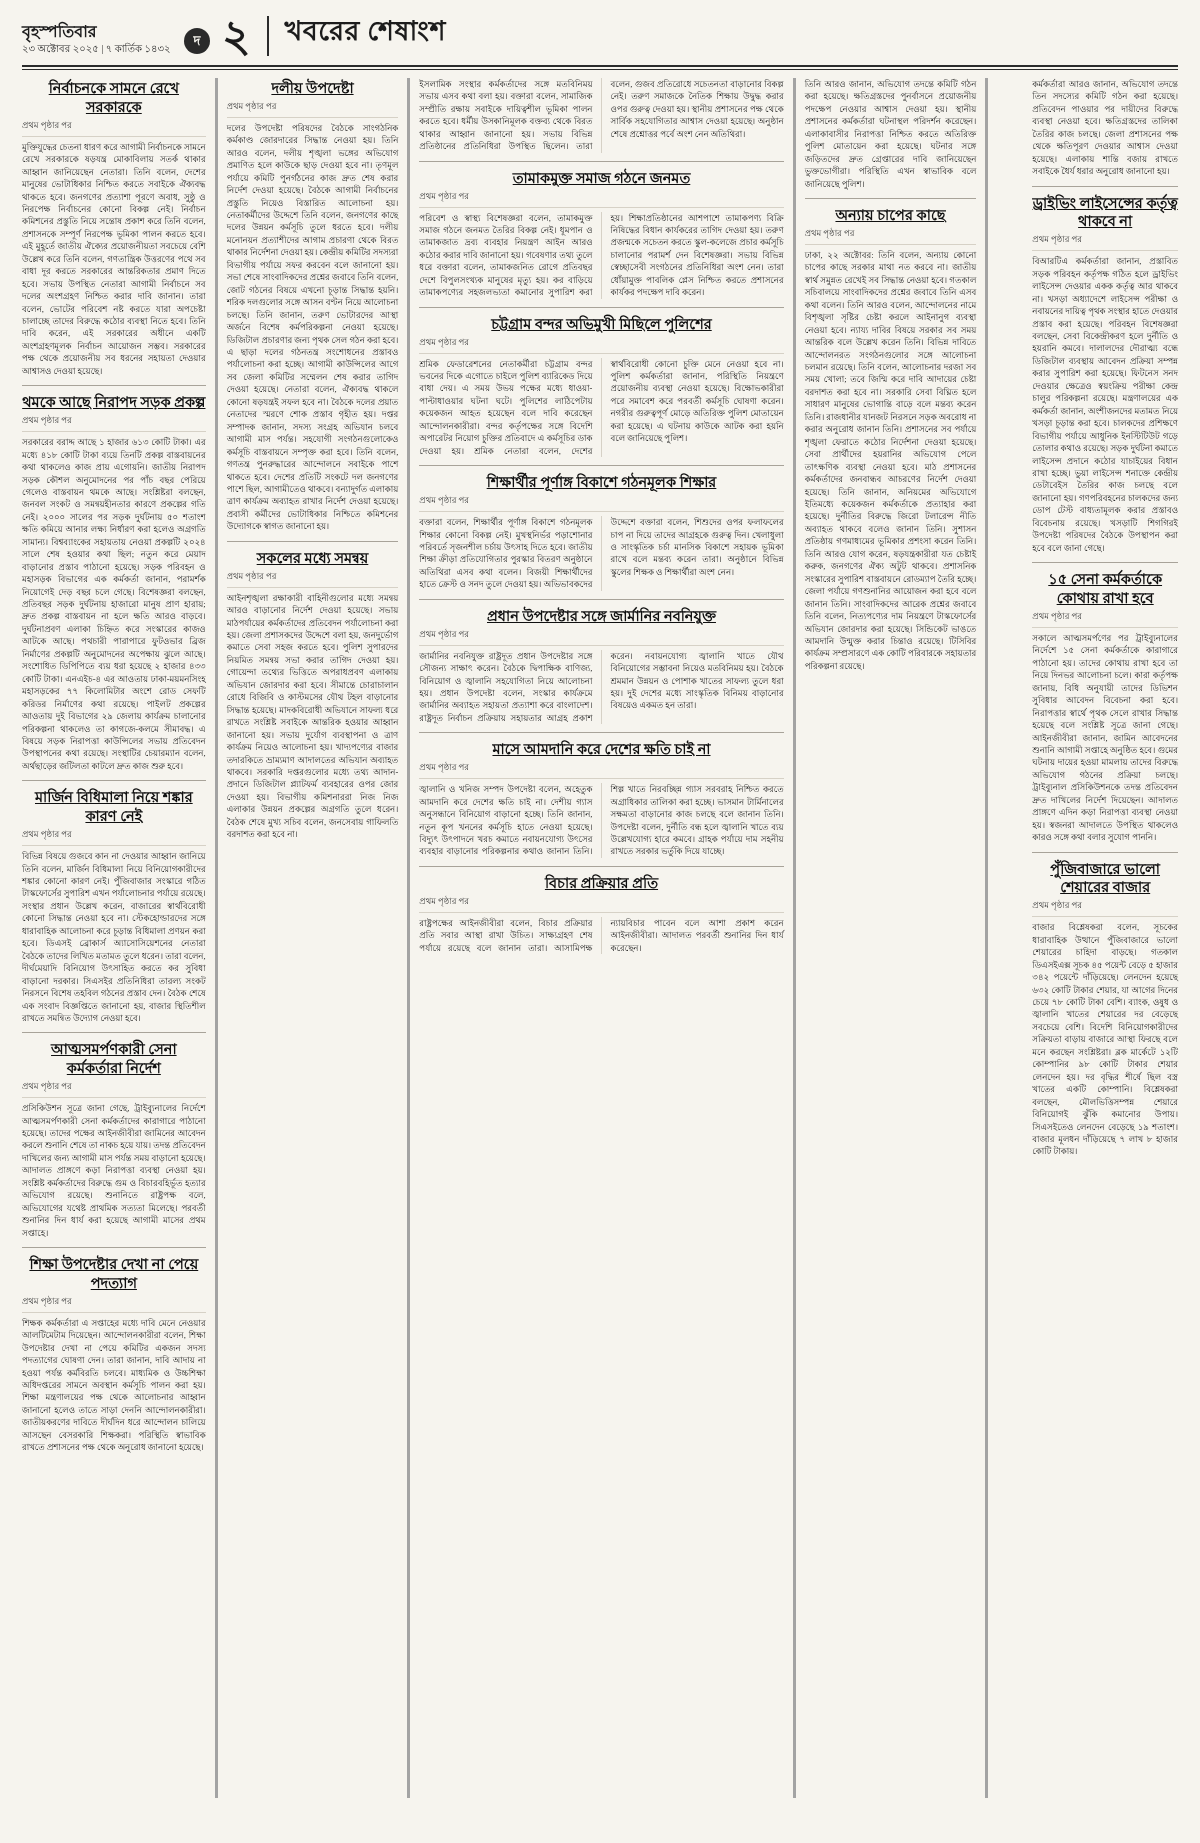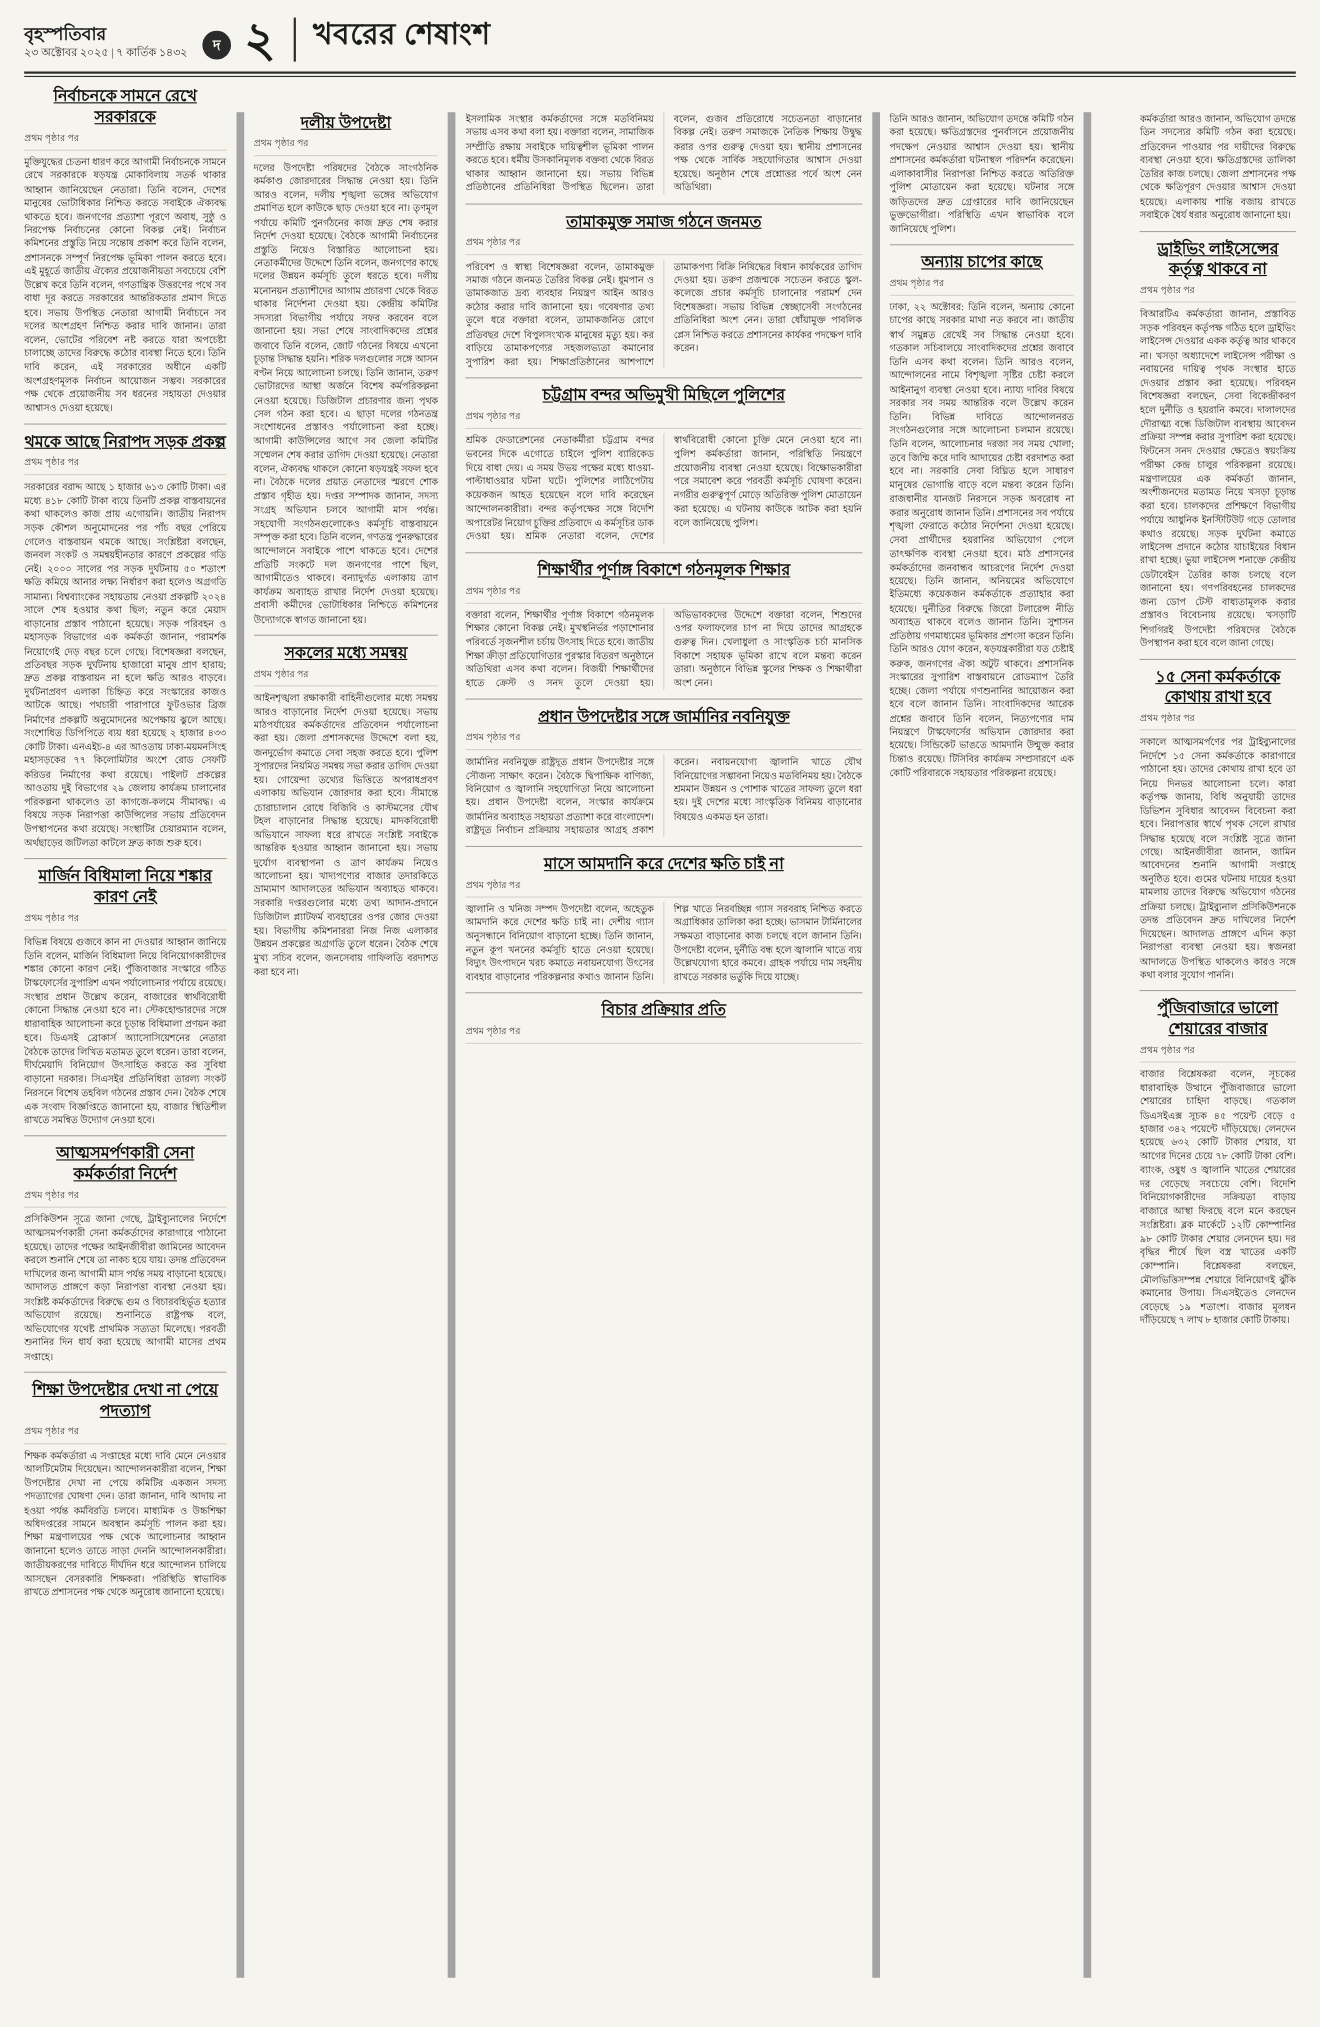--- a/index.html
+++ b/index.html
@@ -26,21 +26,21 @@
   .hdr-tagline { font-size:8.5px; color:#5a2020; letter-spacing:1px; margin-bottom:2px; }
   .hdr-mastname { font-size:36px; font-weight:bold; line-height:1; letter-spacing:1px; color:#141414; }
   .dbl-rule { border-top:2px solid #2b2b2b; border-bottom:1px solid #2b2b2b; height:2px; }
   
   .content {
     display:grid; grid-template-columns:repeat(6,1fr); margin-top:8px; min-height:1720px;
   }
   .zone { padding:0 9px; min-width:0; }
   .zone:first-child { padding-left:0; }
   .zone:last-child { padding-right:0;padding-left:44px; }
-  .zone + .zone { border-left:7px solid #a3a3a3;margin-top:24px; }
+  .zone + .zone { border-left:3px solid #a3a3a3; }
   .span-2 { grid-column:span 2; }
   
   .article + .article { border-top:1px solid #a8a399; margin-top:8px; padding-top:6px; }
   .headline {
     font-size:14.5px; font-weight:bold; text-align:center; line-height:1.3;
     margin:1px 0 2px; color:#101010;text-decoration:underline;
   }
   .continued {
     font-size:8.5px; color:#3a3a3a; margin:0 0 4px;
     border-bottom:1px solid #d6d1c6; padding-bottom:3px;
@@ -148,20 +148,21 @@
 
   <article class="article">
     <h2 class="headline">মাসে আমদানি করে দেশের ক্ষতি চাই না</h2>
     <div class="continued">প্রথম পৃষ্ঠার পর</div>
     <p class="body cols-2">জ্বালানি ও খনিজ সম্পদ উপদেষ্টা বলেন, অহেতুক আমদানি করে দেশের ক্ষতি চাই না। দেশীয় গ্যাস অনুসন্ধানে বিনিয়োগ বাড়ানো হচ্ছে। তিনি জানান, নতুন কূপ খননের কর্মসূচি হাতে নেওয়া হয়েছে। বিদ্যুৎ উৎপাদনে খরচ কমাতে নবায়নযোগ্য উৎসের ব্যবহার বাড়ানোর পরিকল্পনার কথাও জানান তিনি। শিল্প খাতে নিরবচ্ছিন্ন গ্যাস সরবরাহ নিশ্চিত করতে অগ্রাধিকার তালিকা করা হচ্ছে। ভাসমান টার্মিনালের সক্ষমতা বাড়ানোর কাজ চলছে বলে জানান তিনি। উপদেষ্টা বলেন, দুর্নীতি বন্ধ হলে জ্বালানি খাতে ব্যয় উল্লেখযোগ্য হারে কমবে। গ্রাহক পর্যায়ে দাম সহনীয় রাখতে সরকার ভর্তুকি দিয়ে যাচ্ছে।</p>
   </article>
 
   <article class="article">
     <h2 class="headline">বিচার প্রক্রিয়ার প্রতি</h2>
     <div class="continued">প্রথম পৃষ্ঠার পর</div>
+    <p class="body cols-2">রাষ্ট্রপক্ষের আইনজীবীরা বলেন, বিচার প্রক্রিয়ার প্রতি সবার আস্থা রাখা উচিত। সাক্ষ্যগ্রহণ শেষ পর্যায়ে রয়েছে বলে জানান তারা। আসামিপক্ষ ন্যায়বিচার পাবেন বলে আশা প্রকাশ করেন আইনজীবীরা। আদালত পরবর্তী শুনানির দিন ধার্য করেছেন।</p>
   </article>
 </section>
       <section class="zone">
   <article class="article">
 
     <p class="body">তিনি আরও জানান, অভিযোগ তদন্তে কমিটি গঠন করা হয়েছে। ক্ষতিগ্রস্তদের পুনর্বাসনে প্রয়োজনীয় পদক্ষেপ নেওয়ার আশ্বাস দেওয়া হয়। স্থানীয় প্রশাসনের কর্মকর্তারা ঘটনাস্থল পরিদর্শন করেছেন। এলাকাবাসীর নিরাপত্তা নিশ্চিত করতে অতিরিক্ত পুলিশ মোতায়েন করা হয়েছে। ঘটনার সঙ্গে জড়িতদের দ্রুত গ্রেপ্তারের দাবি জানিয়েছেন ভুক্তভোগীরা। পরিস্থিতি এখন স্বাভাবিক বলে জানিয়েছে পুলিশ।</p>
   </article>
 
   <article class="article">
     <h2 class="headline">অন্যায় চাপের কাছে</h2>

